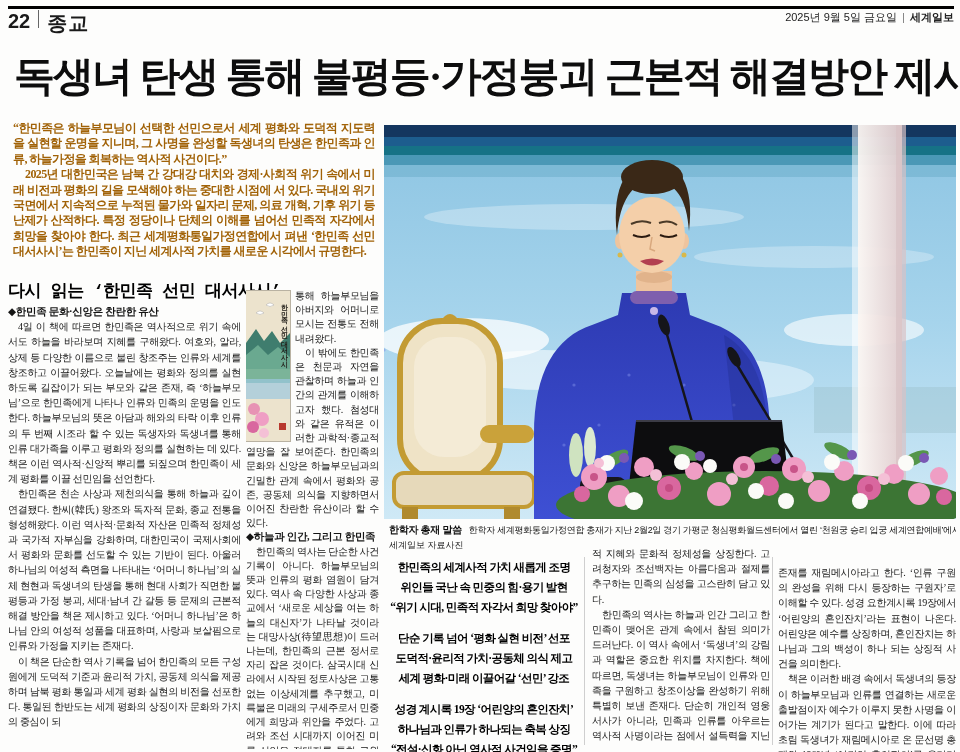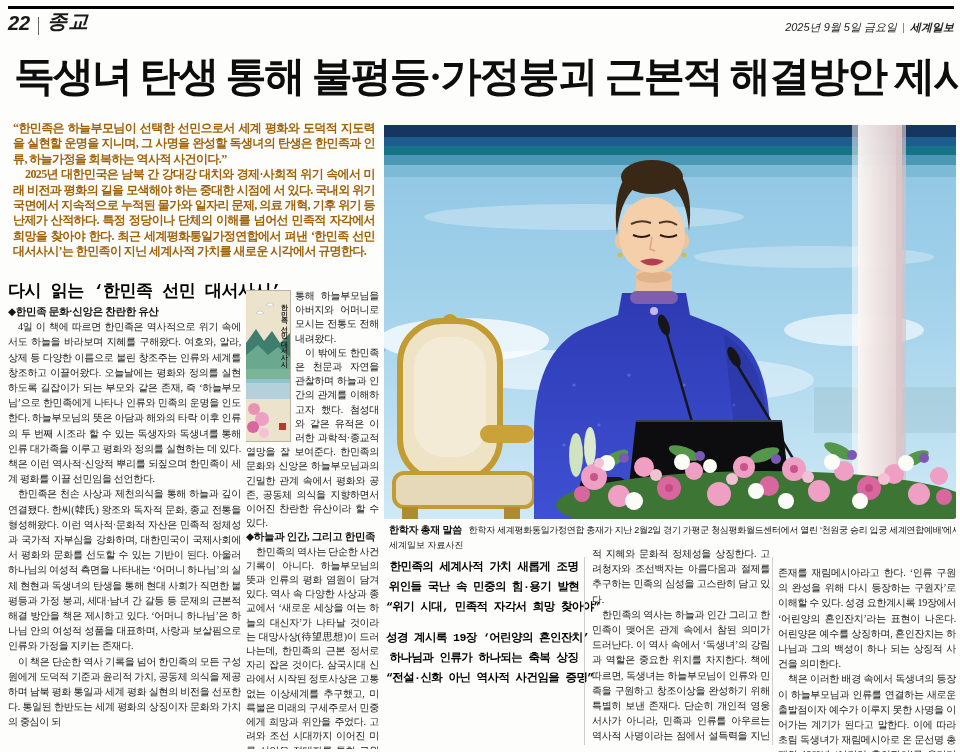--- a/index.html
+++ b/index.html
@@ -4,21 +4,21 @@
 <style>
   html,body { margin:0; padding:0; }
   body {
     width:960px; height:752px; background:#fdfdfc; overflow:hidden;
     font-family:"Liberation Serif","DejaVu Serif",serif; color:#1a1a1a;
   }
   .page { position:relative; width:960px; height:752px; }
 
   
   .rule-top { position:absolute; left:8px; right:6px; top:6px; border-top:3px solid #000; }
-  .masthead { position:absolute; left:8px; right:6px; top:10px; height:25px; display:flex; align-items:flex-end;font-style:italic; }
+  .masthead { position:absolute; left:8px; right:6px; top:10px; height:25px; display:flex; align-items:flex-start; }
   .page-num { font-size:20px; font-weight:bold; font-family:"Liberation Sans","DejaVu Sans",sans-serif; }
   .mast-div { width:1px; height:18px; background:#666; margin:0 8px; }
   .section-name { font-size:20px; font-weight:bold; letter-spacing:1px; }
   .mast-right { margin-left:auto; font-size:11px; display:flex; align-items:center; gap:6px; font-family:"Liberation Sans","DejaVu Sans",sans-serif; color:#222; }
   .mast-div2 { width:1px; height:10px; background:#888; }
   .paper-name { font-weight:bold; }
 
   
   .headline { position:absolute; left:10px; top:45px; width:946px; font-size:41px; font-weight:bold;
     letter-spacing:-2px; white-space:nowrap; color:#0d0d0d; }
@@ -45,21 +45,21 @@
   .caption { position:absolute; left:389px; top:523px; width:567px; font-size:9px; letter-spacing:-0.3px;
     line-height:13px; white-space:nowrap; overflow:hidden; font-family:"Liberation Sans","DejaVu Sans",sans-serif; color:#111; }
   .cap-label { font-weight:bold; font-size:10px; margin-right:7px; }
   .credit { position:absolute; left:389px; top:539px; width:567px; font-size:9px;
     font-family:"Liberation Sans","DejaVu Sans",sans-serif; color:#222; }
 
   
   .pullquotes { position:absolute; left:386px; top:557px; width:196px; text-align:center; font-weight:bold;
     font-size:11.5px; line-height:20px; letter-spacing:-0.6px; color:#000; }
   .pq-group { margin-bottom:11px; }
-  .pq-line { white-space:nowrap;font-family:Liberation Mono, monospace; }
+  .pq-line { white-space:nowrap; }
 
   .colB { position:absolute; left:592px; top:546px; width:178px; height:197px; overflow:hidden; }
   .colC { position:absolute; left:778px; top:553px; width:178px; height:197px; overflow:hidden;margin-top:12px; }
   .vrule { position:absolute; top:557px; height:188px; width:1px; background:#cfcfcf; }
   .v1 { left:584px; } .v2 { left:772px; }
 </style>
 </head>
 <body>
 
 <div class="page">
@@ -286,20 +286,25 @@
   </div>
   <div class="credit">세계일보 자료사진</div>
 
   <div class="pullquotes">
     <div class="pq-group">
       <div class="pq-line">한민족의 세계사적 가치 새롭게 조명</div>
       <div class="pq-line">위인들 국난 속 민중의 힘·용기 발현</div>
       <div class="pq-line">“위기 시대, 민족적 자각서 희망 찾아야”</div>
     </div>
     <div class="pq-group">
+      <div class="pq-line">단순 기록 넘어 ‘평화 실현 비전’ 선포</div>
+      <div class="pq-line">도덕적·윤리적 가치·공동체 의식 제고</div>
+      <div class="pq-line">세계 평화·미래 이끌어갈 ‘선민’ 강조</div>
+    </div>
+    <div class="pq-group">
       <div class="pq-line">성경 계시록 19장 ‘어린양의 혼인잔치’</div>
       <div class="pq-line">하나님과 인류가 하나되는 축복 상징</div>
       <div class="pq-line">“전설·신화 아닌 역사적 사건임을 증명”</div>
     </div>
   </div>
 
   <div class="vrule v1"></div>
   <div class="vrule v2"></div>
 
   <div class="col colB">

